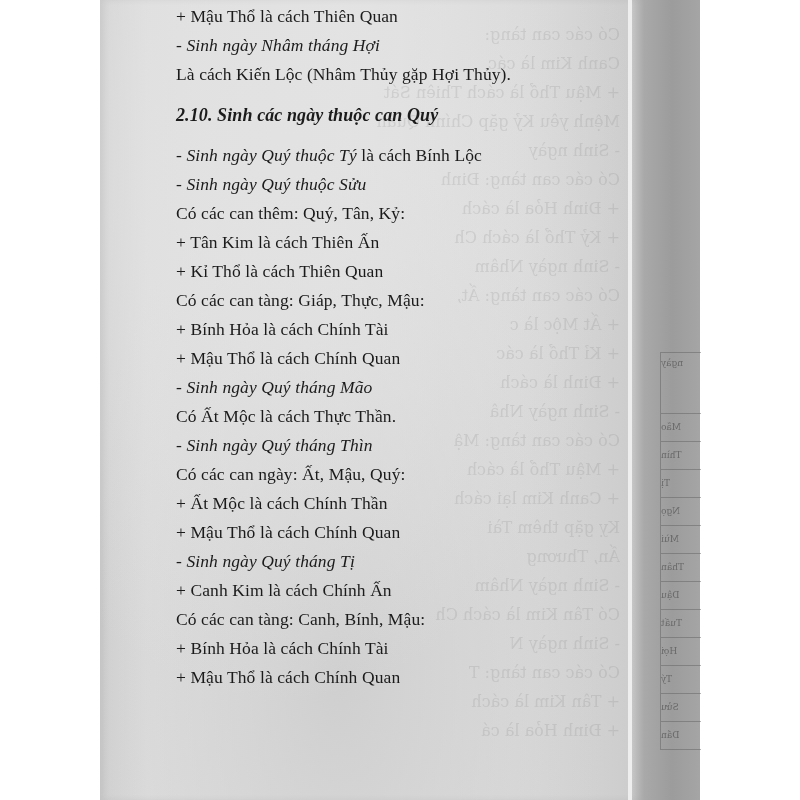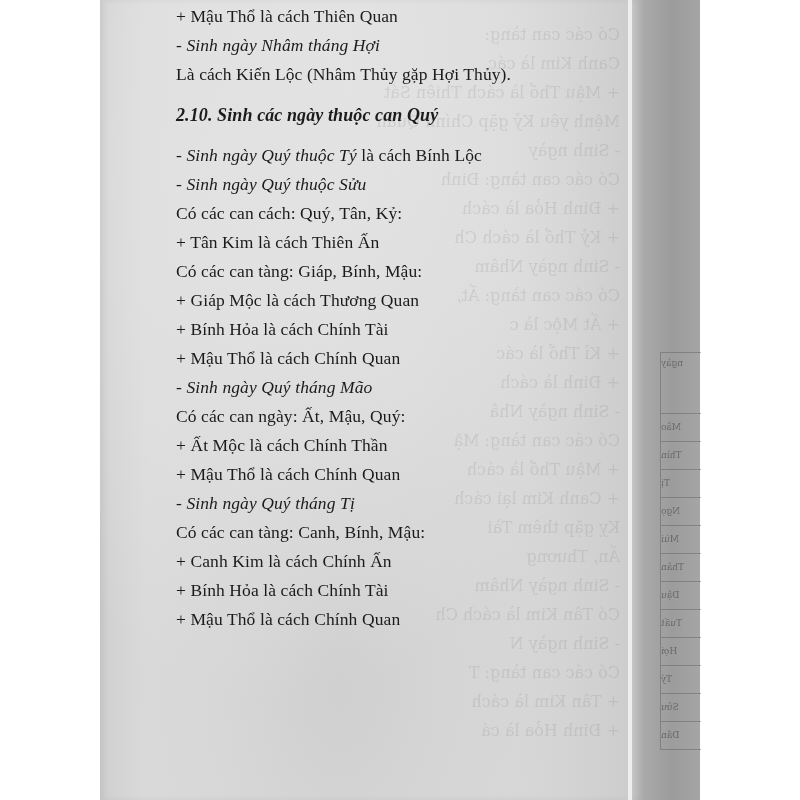--- a/index.html
+++ b/index.html
@@ -160,31 +160,33 @@
 
     <div class="text-block">
       <div class="line">+ Mậu Thổ là cách Thiên Quan</div>
       <div class="line italic">- Sinh ngày Nhâm tháng Hợi</div>
       <div class="line gap-after">Là cách Kiến Lộc (Nhâm Thủy gặp Hợi Thủy).</div>
 
       <div class="line heading">2.10. Sinh các ngày thuộc can Quý</div>
 
       <div class="line"><span class="italic">- Sinh ngày Quý thuộc Tý</span><span> là cách Bính Lộc</span></div>
       <div class="line italic">- Sinh ngày Quý thuộc Sửu</div>
-      <div class="line">Có các can cách: Quý, Tân, Kỷ:</div>
+      <div class="line">Có các can thêm: Quý, Tân, Kỷ:</div>
       <div class="line">+ Tân Kim là cách Thiên Ấn</div>
-      <div class="line">Có các can tàng: Giáp, Bính, Mậu:</div>
-      <div class="line">+ Giáp Mộc là cách Thương Quan</div>
+      <div class="line">+ Kỉ Thổ là cách Thiên Quan</div>
+      <div class="line">Có các can tàng: Giáp, Thực, Mậu:</div>
       <div class="line">+ Bính Hỏa là cách Chính Tài</div>
       <div class="line">+ Mậu Thổ là cách Chính Quan</div>
       <div class="line italic">- Sinh ngày Quý tháng Mão</div>
+      <div class="line">Có Ất Mộc là cách Thực Thần.</div>
+      <div class="line italic">- Sinh ngày Quý tháng Thìn</div>
       <div class="line">Có các can ngày: Ất, Mậu, Quý:</div>
       <div class="line">+ Ất Mộc là cách Chính Thần</div>
       <div class="line">+ Mậu Thổ là cách Chính Quan</div>
       <div class="line italic">- Sinh ngày Quý tháng Tị</div>
+      <div class="line">+ Canh Kim là cách Chính Ấn</div>
       <div class="line">Có các can tàng: Canh, Bính, Mậu:</div>
-      <div class="line">+ Canh Kim là cách Chính Ấn</div>
       <div class="line">+ Bính Hỏa là cách Chính Tài</div>
       <div class="line">+ Mậu Thổ là cách Chính Quan</div>
     </div>
 
   </div>
 </div>
 
 </body></html>

